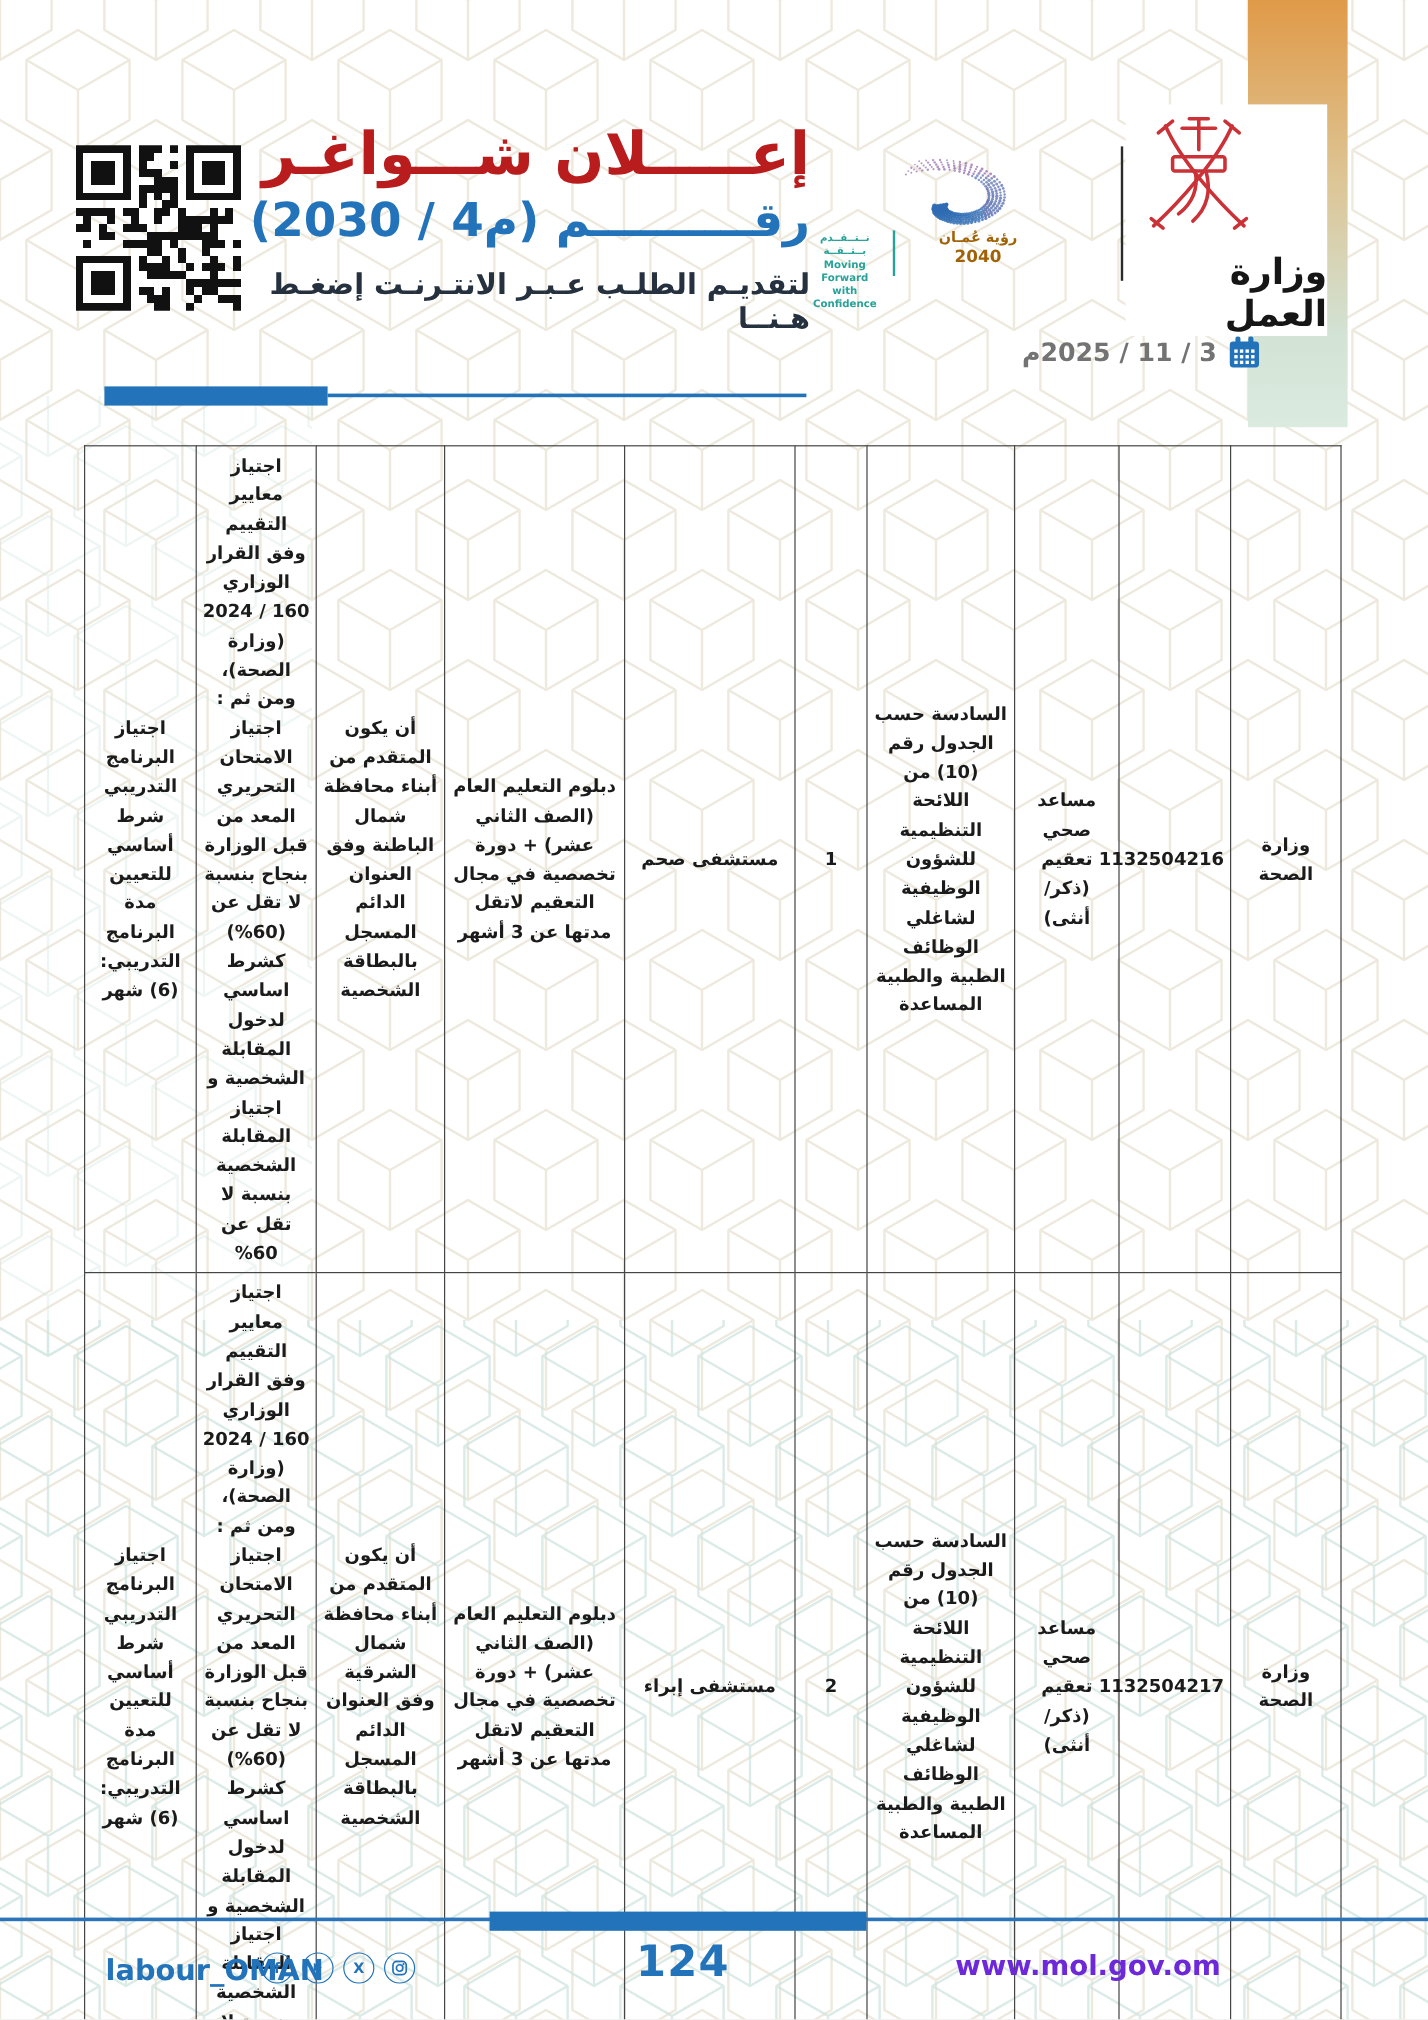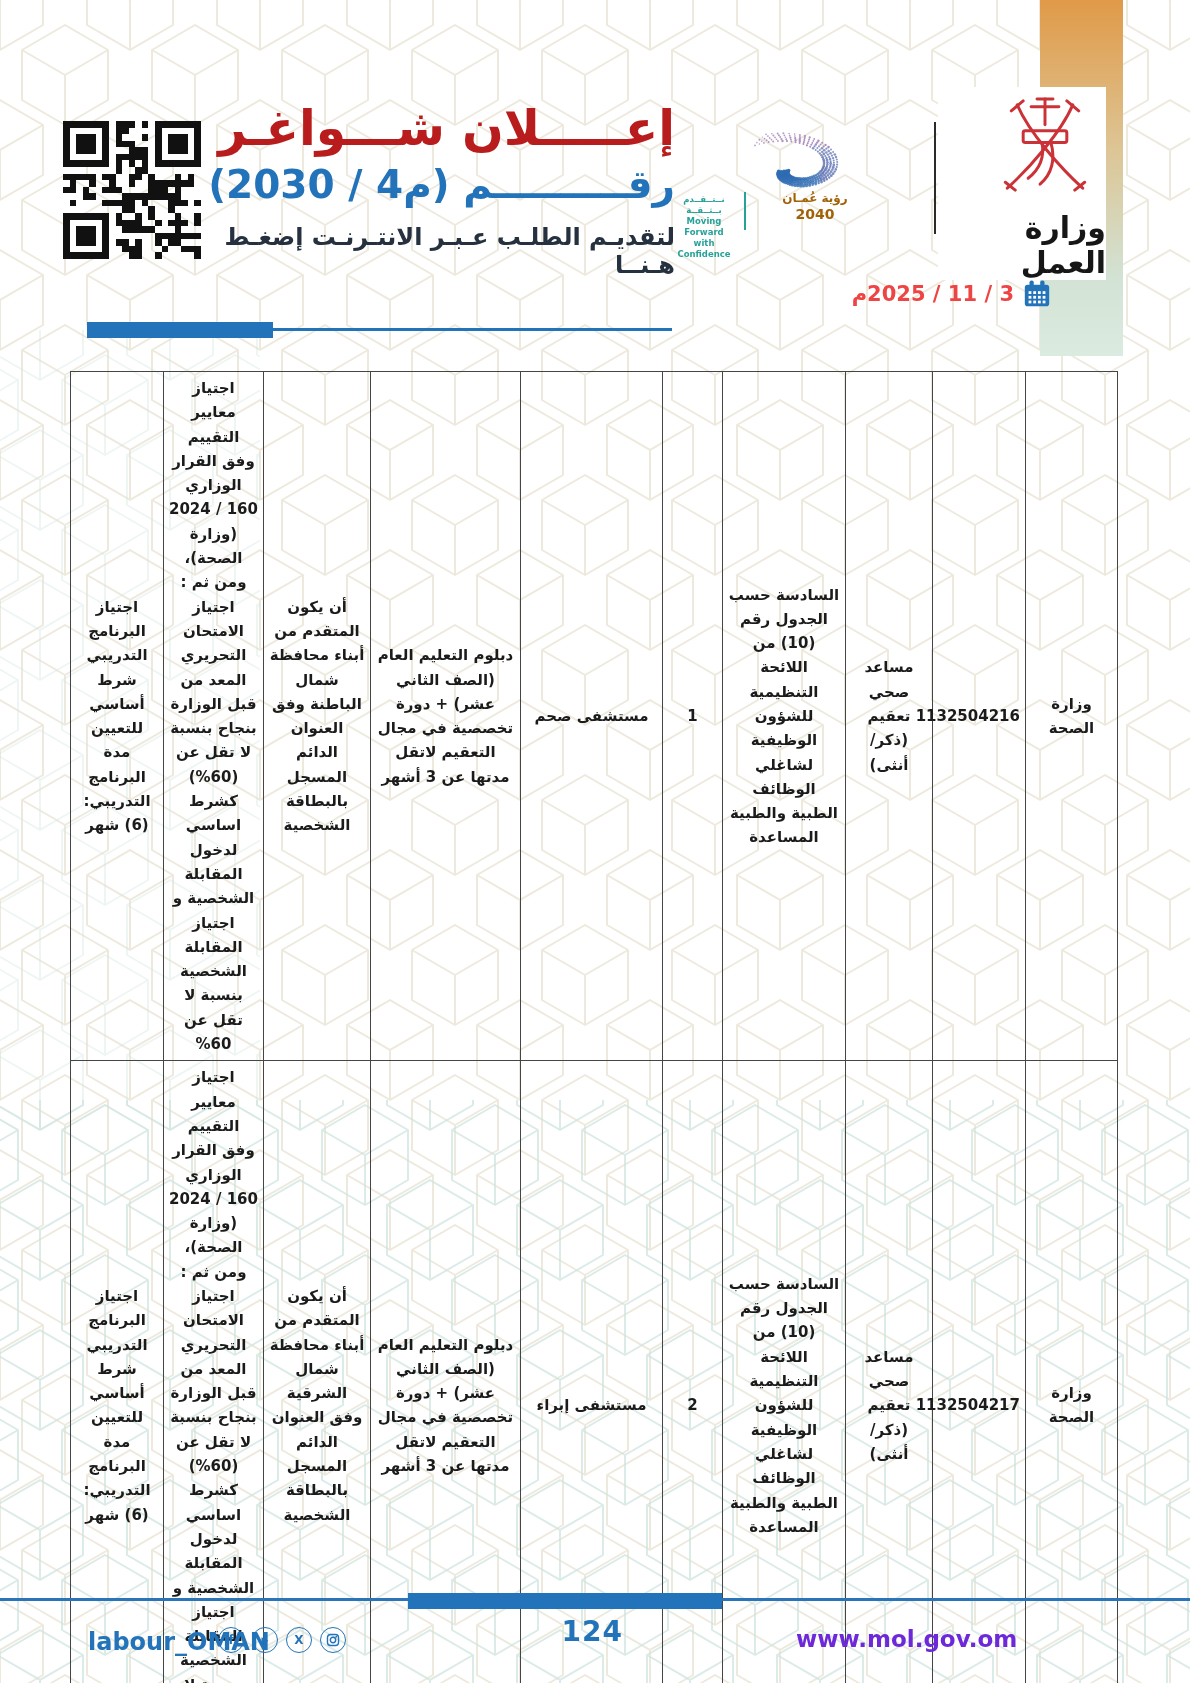--- a/index.html
+++ b/index.html
@@ -27,45 +27,45 @@
   .vision-name{position:absolute;right:-6px;top:66px;width:74px;text-align:center;
                color:#a16207;font-weight:bold;font-size:12px;line-height:1.15;direction:rtl;}
   .vision-year{font-size:14px;letter-spacing:1px;}
   .vision-tag{position:absolute;left:0;top:68px;width:72px;text-align:center;
               font-size:8.5px;font-weight:bold;color:#27a299;line-height:1.3;}
   .vision-tag .ar{color:#27a299;direction:rtl;letter-spacing:1px;}
   .vision-vline{position:absolute;left:76px;top:66px;width:2px;height:38px;background:#27a299;}
 
   .hdr-divider{left:934px;top:122px;width:2px;height:112px;background:#2b2b2b;z-index:3;}
   .ministry-card{left:938px;top:87px;width:168px;height:193px;background:#ffffff;z-index:2;
-                 display:flex;flex-direction:column;align-items:flex-end;}
+                 display:flex;flex-direction:column;align-items:flex-start;}
   .ministry-name{font-size:30px;font-weight:bold;color:#161616;margin-top:0px;direction:rtl;}
 
   .dateline{left:830px;top:279px;width:222px;display:flex;flex-direction:row-reverse;
             align-items:center;justify-content:flex-start;gap:8px;z-index:2;}
-  .datetext{font-size:21px;font-weight:bold;color:#ef4444;direction:rtl;white-space:nowrap;}
+  .datetext{font-size:21px;font-weight:bold;color:#737373;direction:rtl;white-space:nowrap;}
 
   
   .vactable{position:absolute;left:70px;top:371px;width:1047px;z-index:2;
             border-collapse:collapse;table-layout:fixed;direction:rtl;
             font-size:15px;color:#1b1b1b;text-align:center;}
   .vactable td{border:1.6px solid #454545;padding:4px 5px;line-height:1.62;vertical-align:middle;font-weight:bold;}
   .row1{height:416px;}
   .row2{height:413px;}
 
   
   .f-line{left:0;top:1598px;width:1190px;height:3px;background:#2b74ba;z-index:2;}
   .f-bar{left:408px;top:1593px;width:314px;height:16px;background:#2273b9;z-index:3;}
   .f-handle{left:88px;top:1628px;font-size:24px;font-weight:bold;color:#2273b9;z-index:2;}
   .f-icons{left:218px;top:1627px;display:flex;gap:8px;z-index:2;}
   .sicon{width:24px;height:24px;border:1.7px solid #2273b9;border-radius:50%;
          display:flex;align-items:center;justify-content:center;
          color:#2273b9;font-weight:bold;font-size:12px;cursor:pointer;}
   .sicon .yt{font-size:9px;}
-  .f-page{left:543px;top:1615px;width:80px;text-align:right;font-size:28px;font-weight:bold;
+  .f-page{left:529px;top:1615px;width:80px;text-align:center;font-size:36px;font-weight:bold;
           color:#2273b9;letter-spacing:1px;z-index:2;}
   .f-web{left:796px;top:1626px;font-size:23px;font-weight:bold;color:#6d28d9;z-index:2;}
 </style>
 </head>
 <body>
 
 <div class="page">
 
   <svg class="bgpattern" width="1190" height="1683">
     <defs>

